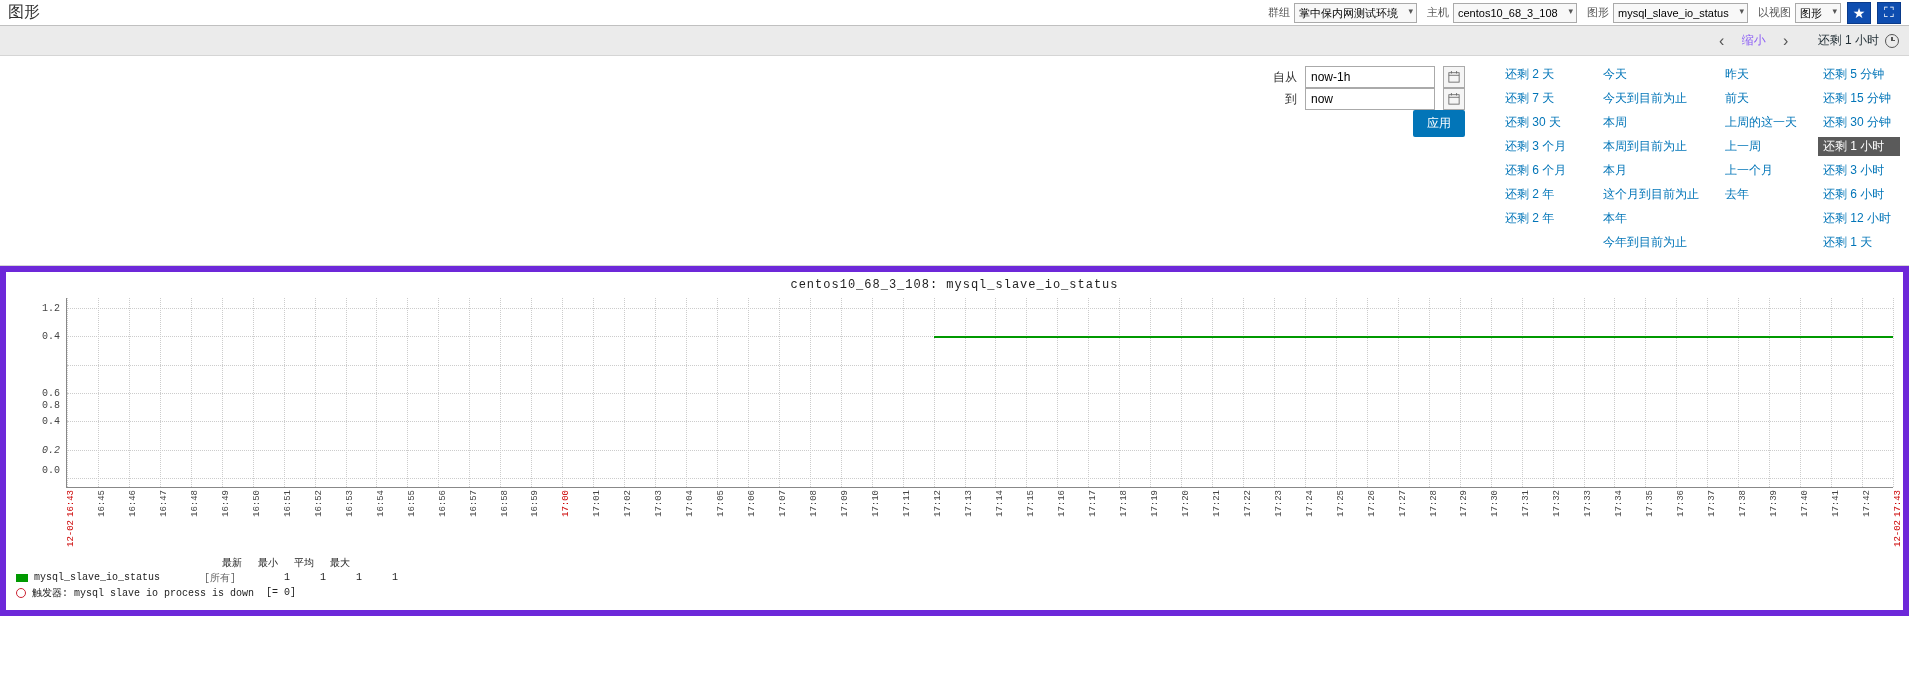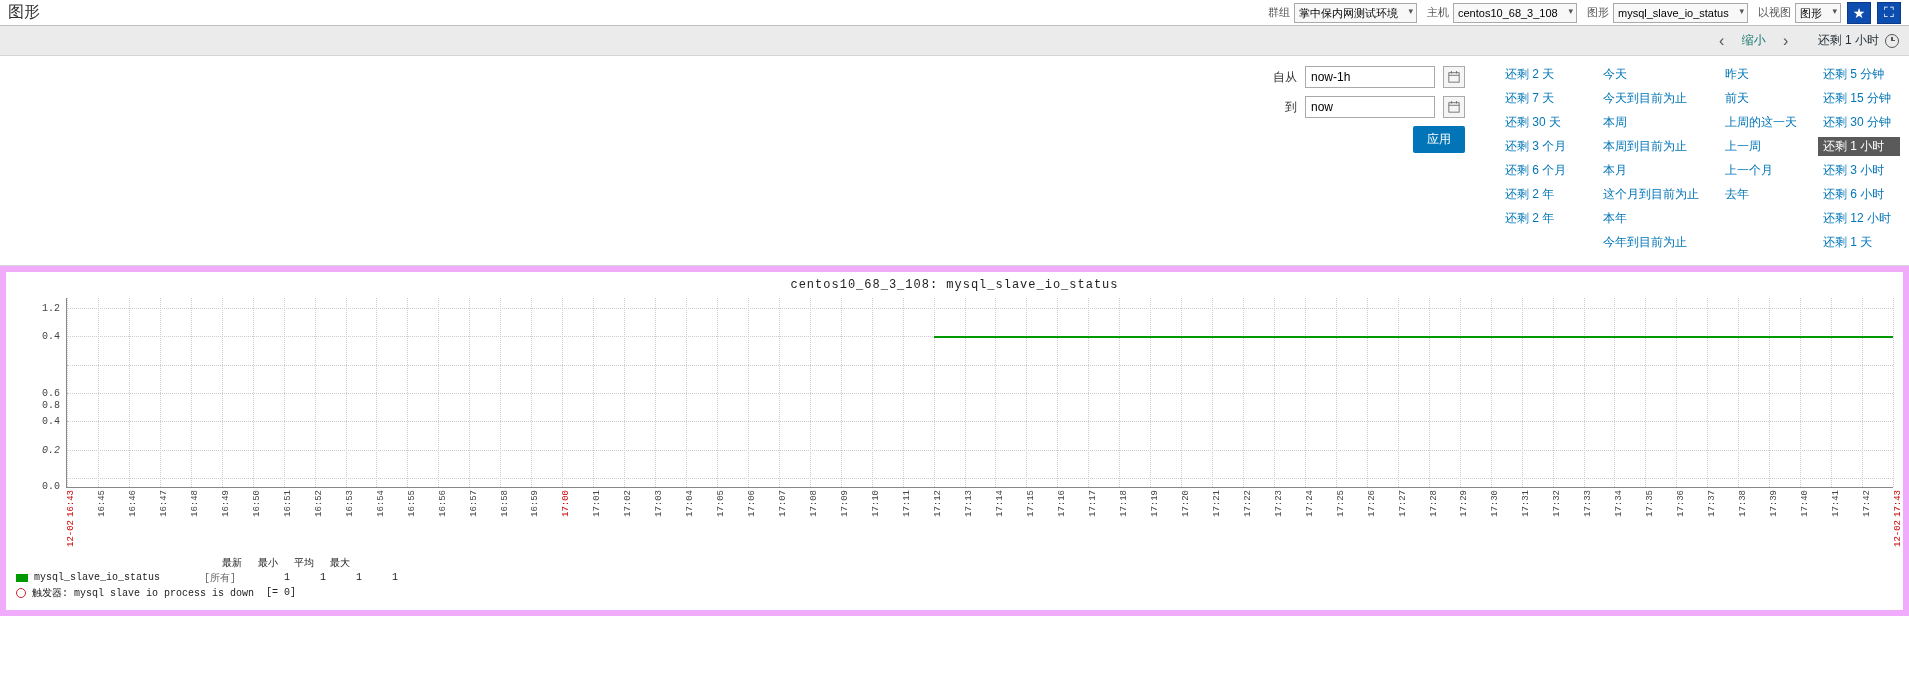--- a/index.html
+++ b/index.html
@@ -11,42 +11,42 @@
     .topbar .spacer { flex: 1; }
     .topbar .lbl { margin-left: 10px; margin-right: 4px; color: #555; font-size: 11px; }
     .topbar select { height: 20px; font-size: 11px; border: 1px solid #aaa; background: #f8f8f8; padding: 0 18px 0 4px; appearance: none; position: relative; }
     .topbar .sel-wrap { position: relative; display: inline-block; }
     .topbar .sel-wrap::after { content: "▾"; position: absolute; right: 4px; top: 3px; font-size: 9px; color: #555; pointer-events: none; }
     .topbar .favbtn { width: 24px; height: 22px; background: #0e4db0; color: #fff; display: inline-flex; align-items: center; justify-content: center; margin-left: 6px; border: 1px solid #0a3a8a; cursor: pointer; font-size: 14px; }
     
     
     .timenav { display: flex; align-items: center; justify-content: flex-end; background: #ebebeb; border-bottom: 1px solid #d5d5d5; height: 30px; padding: 0 10px; }
     .timenav .navarrow { width: 24px; height: 22px; display: inline-flex; align-items: center; justify-content: center; cursor: pointer; color: #555; font-size: 16px; }
-    .timenav .zoomout { margin: 0 8px; cursor: pointer; color: #0f766e; }
+    .timenav .zoomout { margin: 0 8px; cursor: pointer; color: #8b5cf6; }
     .timenav .curr { margin-left: 20px; cursor: pointer; display: flex; align-items: center; gap: 6px; }
     .timenav .clock { width: 14px; height: 14px; border: 1.5px solid #555; border-radius: 50%; position: relative; }
     .timenav .clock::before { content: ""; position: absolute; left: 5px; top: 2px; width: 1.5px; height: 4px; background: #555; }
     .timenav .clock::after { content: ""; position: absolute; left: 5px; top: 5px; width: 4px; height: 1.5px; background: #555; }
     
     
     .panel { display: flex; background: #fff; border-bottom: 1px solid #d5d5d5; padding: 10px 14px 14px 14px; gap: 40px; }
-    .panel .left { flex: 1; display: flex; flex-direction: column; align-items: flex-end; gap: 8px; }
+    .panel .left { flex: 1; display: flex; flex-direction: column; align-items: flex-end; gap: 0; }
     .panel .row { display: flex; align-items: center; gap: 8px; }
     .panel .row label { color: #333; }
     .panel .row input { width: 130px; height: 22px; border: 1px solid #aaa; padding: 0 5px; font-size: 12px; }
     .panel .calbtn { width: 22px; height: 22px; border: 1px solid #aaa; background: #f5f5f5; display: inline-flex; align-items: center; justify-content: center; cursor: pointer; }
     .panel .calbtn svg { width: 12px; height: 12px; }
     .panel .apply { background: #0275b8; color: #fff; border: none; padding: 5px 14px; cursor: pointer; font-size: 12px; border-radius: 2px; }
     .panel .presets { display: flex; gap: 26px; }
     .panel .col { display: flex; flex-direction: column; gap: 7px; min-width: 72px; }
     .panel .col a { color: #0275b8; text-decoration: none; cursor: pointer; white-space: nowrap; }
     .panel .col a.active { background: #5a5a5a; color: #fff; padding: 1px 5px; margin: -1px -5px; }
     
     
-    .chartwrap { background: #f0abfc; padding: 6px; }
+    .chartwrap { background: #6d28d9; padding: 6px; }
     .chartbox { background: #fff; padding: 6px 10px 10px 10px; }
     .chart-title { text-align: center; font-family: "Courier New", monospace; font-size: 12px; letter-spacing: 1px; margin-bottom: 6px; color: #222; }
     .plot { position: relative; height: 190px; display: flex; }
     .yaxis { width: 50px; position: relative; font-family: "Courier New", monospace; font-size: 10px; color: #444; }
     .yaxis .ytick { position: absolute; right: 6px; transform: translateY(-50%); }
     .plotarea { flex: 1; position: relative; border-left: 1px solid #888; border-bottom: 1px solid #888; }
     .plotarea .hgrid { position: absolute; left: 0; right: 0; border-top: 1px dotted #ccc; }
     .plotarea .vgrid { position: absolute; top: 0; bottom: 0; border-left: 1px dotted #ccc; }
     .plotarea .series-line { position: absolute; height: 1.5px; background: #009900; }
     .xaxis { display: flex; margin-left: 50px; position: relative; height: 50px; font-family: "Courier New", monospace; font-size: 9px; color: #444; }
@@ -162,21 +162,21 @@
         <a>还剩 1 天</a>
       </div>
   </div>
 </div>
 
 <div class="chartwrap">
   <div class="chartbox">
     <div class="chart-title">centos10_68_3_108: mysql_slave_io_status</div>
     <div class="plot">
       <div class="yaxis" id="yaxis">
-          <div class="ytick" style="top: 188px;">0.0</div>
+          <div class="ytick" style="top: 172px;">0.0</div>
           <div class="ytick" style="top: 151.667px; font-style: italic;">0.2</div>
           <div class="ytick" style="top: 123.333px;">0.4</div>
           <div class="ytick" style="top: 95px;">0.6</div>
           <div class="ytick" style="top: 66.6667px; margin-top: 40px;">0.8</div>
           <div class="ytick" style="top: 38.3333px;">0.4</div>
           <div class="ytick" style="top: 10px;">1.2</div>
         </div>
       <div class="plotarea" id="plotarea">
           <div class="hgrid" style="top: 180px;"></div>
           <div class="hgrid" style="top: 151.667px;"></div>

